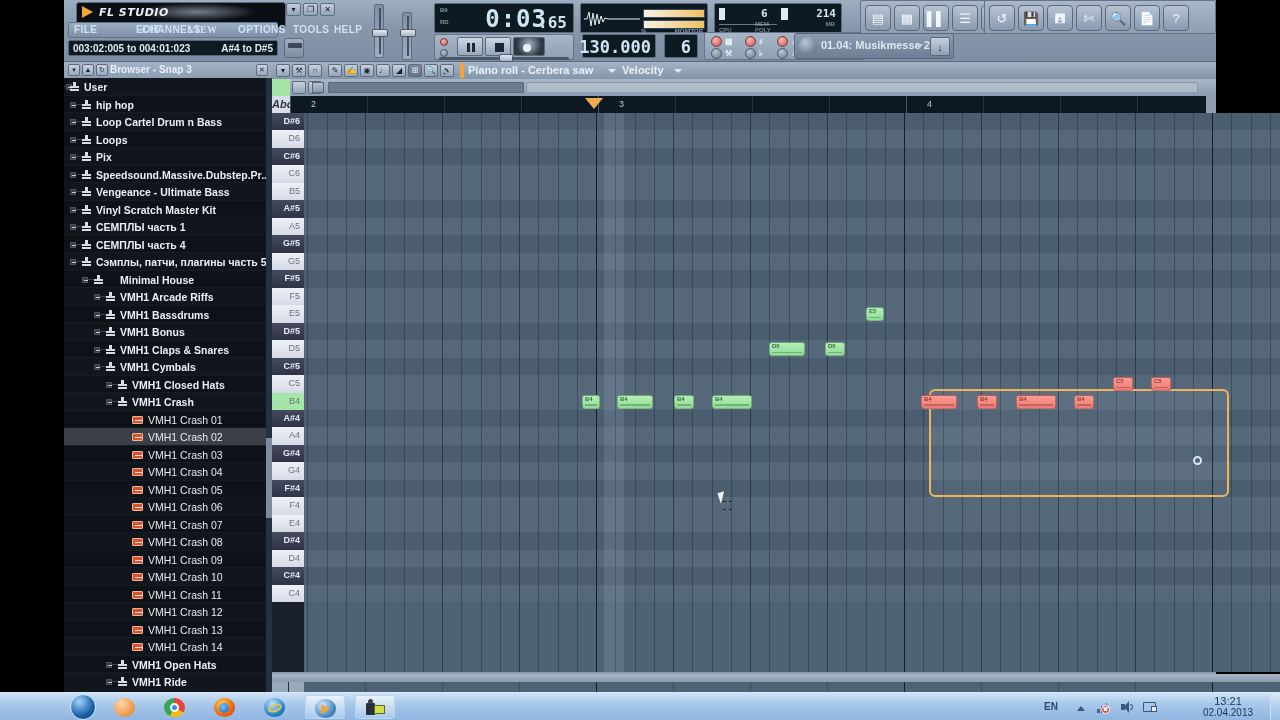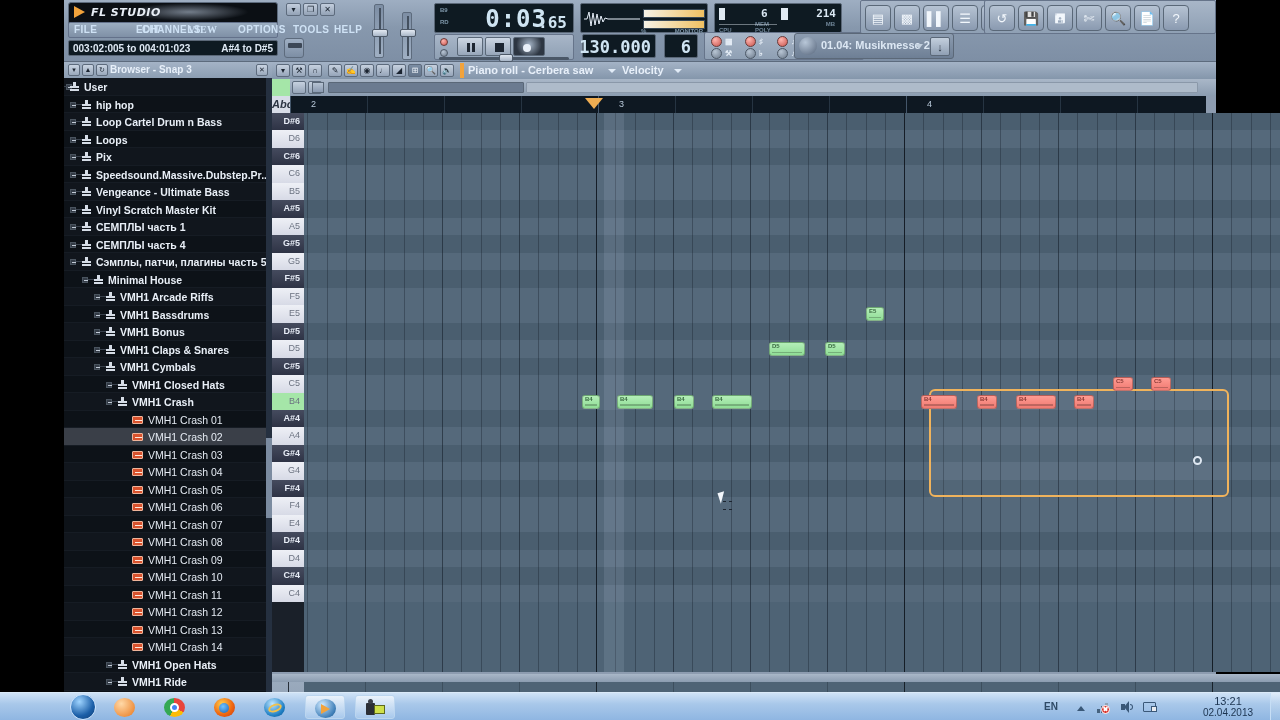--- a/index.html
+++ b/index.html
@@ -13,21 +13,21 @@
 
   
   .tbar { position:absolute; left:0; top:0; width:1152px; height:62px;
     background:linear-gradient(#9eaec2,#8798ad 45%,#7e8fa5); border-bottom:1px solid #5d6b7d; }
 
   .panel { position:absolute; background:linear-gradient(#a8b6c8,#8fa0b4);
     border:1px solid #66748a; border-radius:2px; }
   .inset { background:#0e1a22; border:1px solid #5b6878; border-radius:2px; }
 
   
-  #fl-logo-box { position:absolute; left:4px; top:2px; width:210px; height:26px; background:#0b0f14;
+  #fl-logo-box { position:absolute; left:12px; top:2px; width:210px; height:26px; background:#0b0f14;
      border:1px solid #5d6b7d; border-radius:3px; overflow:hidden; }
   #fl-logo-box .sheen { position:absolute; left:60px; top:0; width:120px; height:18px;
      background:radial-gradient(ellipse at 50% 50%, rgba(200,215,235,.55), rgba(0,0,0,0) 70%); }
   .fllogo-txt { position:absolute; left:22px; top:3px; color:#e8eef6; font-size:11px;
      font-style:italic; font-weight:bold; letter-spacing:.5px; font-family:"DejaVu Sans", sans-serif; }
   .fl-tri { position:absolute; left:5px; top:3px; width:0;height:0;
      border-left:11px solid #f2a33c; border-top:6px solid transparent; border-bottom:6px solid transparent; }
 
   .wbtn { position:absolute; top:3px; width:15px; height:13px; background:linear-gradient(#c3cedd,#93a2b6);
      border:1px solid #5d6b7d; border-radius:2px; color:#1a2430; font-size:8px; text-align:center; line-height:11px; }
@@ -519,21 +519,21 @@
             <div class="lbl" style="left: 32px;">Сэмплы, патчи, плагины часть 5</div>
           </div>
           <div class="brow alt">
             <div class="exp" style="left: 18px;"></div>
             <div class="tree" style="left: 24px; width: 6px;"></div>
             <div class="plug" style="left: 30px;">
               <b></b>
               <i></i>
               <u></u>
             </div>
-            <div class="lbl" style="left: 44px;">Minimal House</div>
+            <div class="lbl" style="left: 56px;">Minimal House</div>
           </div>
           <div class="brow">
             <div class="exp" style="left: 30px;"></div>
             <div class="tree" style="left: 36px; width: 6px;"></div>
             <div class="plug" style="left: 42px;">
               <b></b>
               <i></i>
               <u></u>
             </div>
             <div class="lbl" style="left: 56px;">VMH1 Arcade Riffs</div>

